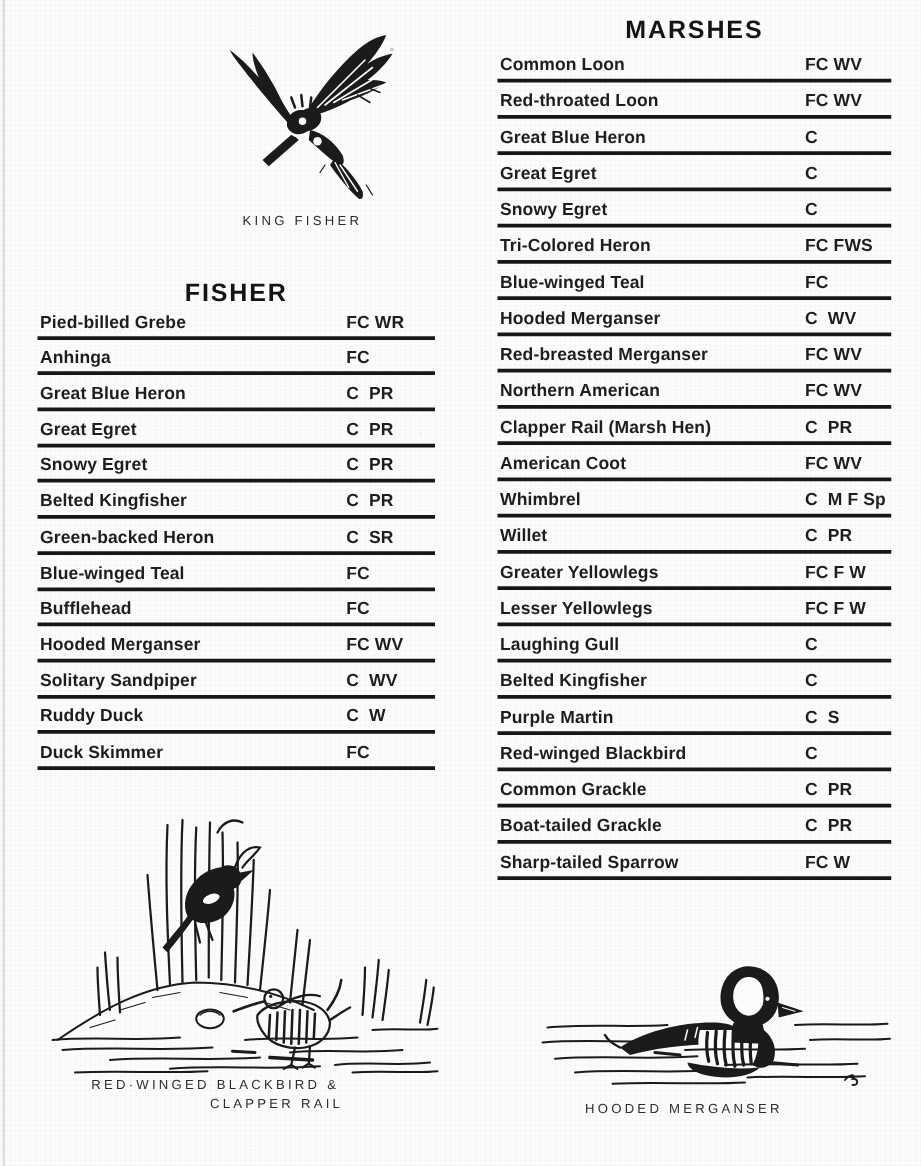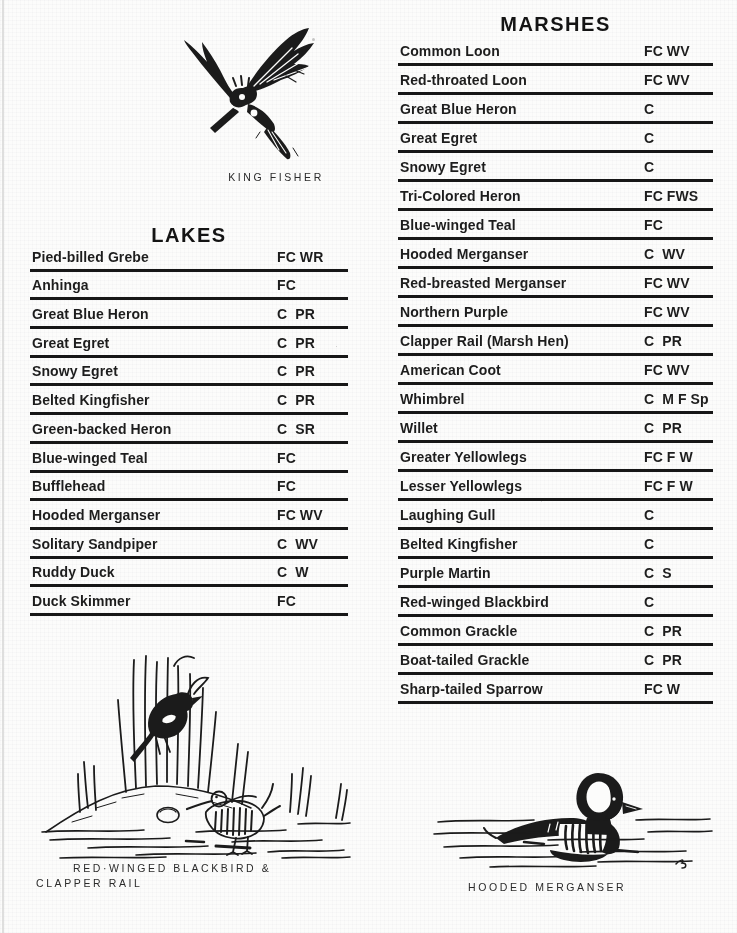--- a/index.html
+++ b/index.html
@@ -30,24 +30,24 @@
   .species, .code { position:absolute; bottom:4px; font-size:14px; font-weight:700; white-space:pre; color:#1d1d1d; letter-spacing:0.1px; }
   .species { left:2px; }
   .col-lakes .code { left:247px; }
   .col-marshes .code { left:246px; }
 
   
   .illus { position:absolute; }
   .illus svg { display:block; }
   .caption { font-size:10.5px; letter-spacing:2.6px; color:#2b2b2b; white-space:pre; }
   .illus-kingfisher { left:146px; top:20px; width:212px; }
-  .illus-kingfisher .caption { margin-top:6px; text-align:center; padding-left:48px; }
+  .illus-kingfisher .caption { margin-top:6px; text-align:left; padding-left:48px; }
   .illus-blackbird { left:36px; top:636px; width:316px; }
   .illus-blackbird .caption-line1 { margin-top:2px; margin-left:18px;padding-left:19px; }
-  .illus-blackbird .caption-line2 { margin-top:3px; }
+  .illus-blackbird .caption-line2 { margin-top:3px; margin-left:132px; }
   .illus-merganser { left:430px; top:752px; width:288px; }
   .illus-merganser .caption { margin-top:7px; margin-left:38px; }
 
   .ink { stroke:#1b1b1b; fill:none; stroke-linecap:round; }
   .inkfill { fill:#1b1b1b; stroke:none; }
   .paperline { stroke:#fcfcfb; fill:none; stroke-linecap:round; }
 </style>
 </head>
 <body>
 
@@ -75,21 +75,21 @@
       <circle cx="108" cy="93" r="3.4" fill="#fcfcfb"></circle>
 
       <path class="inkfill" d="M122,106 C130,113 139,123 144,133 C145,137 144,140 141,139 C133,132 125,122 118,112 Z"></path>
       <path class="paperline" stroke-width="1.1" d="M126,112 L140,133 M122,110 L133,130"></path>
       <path class="ink" stroke-width="1" d="M147,128 L152,136 M114,112 L110,118"></path>
     </svg>
     <div class="caption">KING FISHER</div>
   </div>
 
   <section class="col col-lakes">
-    <h2 class="list-title">LAKES</h2>
+    <h2 class="list-title">FISHER</h2>
     <div>
   <div class="row">
     <span class="species">Pied-billed Grebe</span>
     <span class="code">FC WR</span>
   </div>
 
   <div class="row">
     <span class="species">Anhinga</span>
     <span class="code">FC</span>
   </div>
@@ -193,21 +193,21 @@
     <span class="species">Hooded Merganser</span>
     <span class="code">C  WV</span>
   </div>
 
   <div class="row">
     <span class="species">Red-breasted Merganser</span>
     <span class="code">FC WV</span>
   </div>
 
   <div class="row">
-    <span class="species">Northern Purple</span>
+    <span class="species">Northern American</span>
     <span class="code">FC WV</span>
   </div>
 
   <div class="row">
     <span class="species">Clapper Rail (Marsh Hen)</span>
     <span class="code">C  PR</span>
   </div>
 
   <div class="row">
     <span class="species">American Coot</span>

